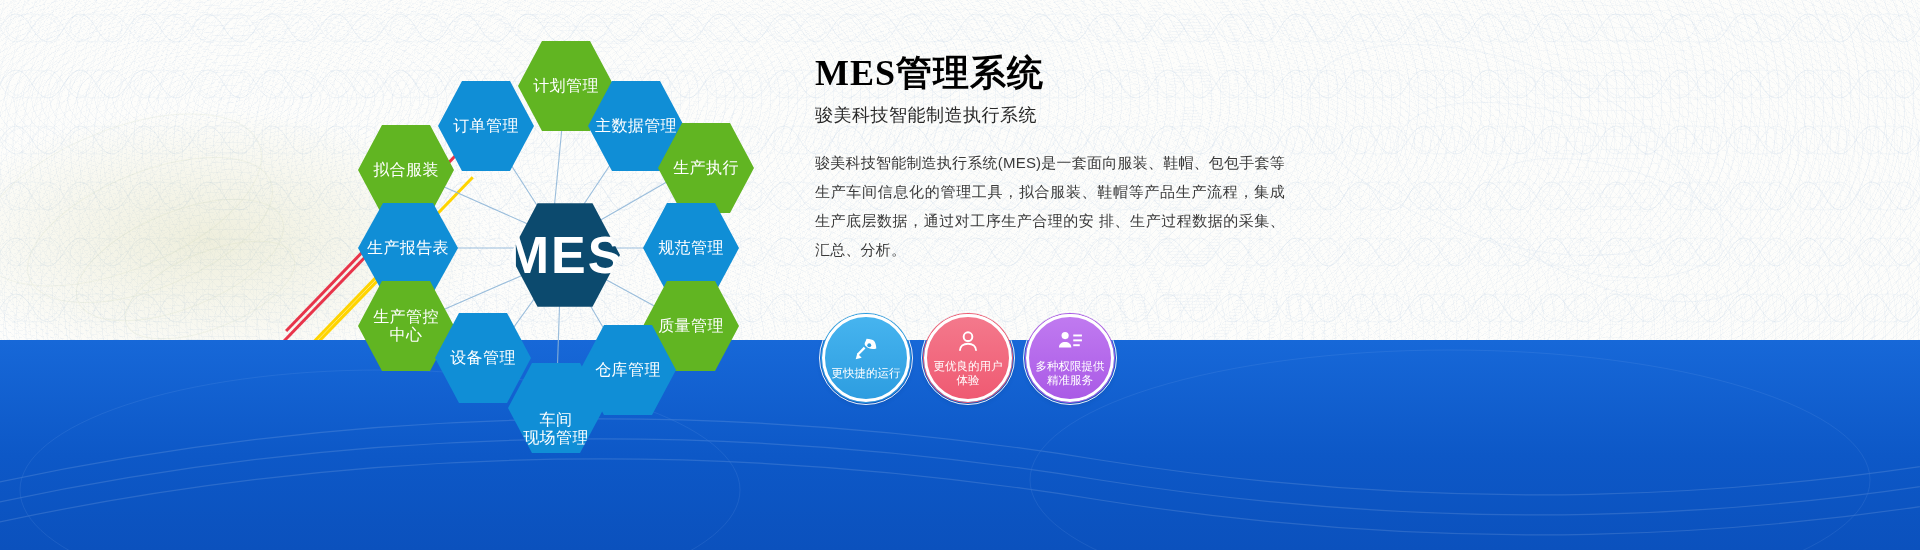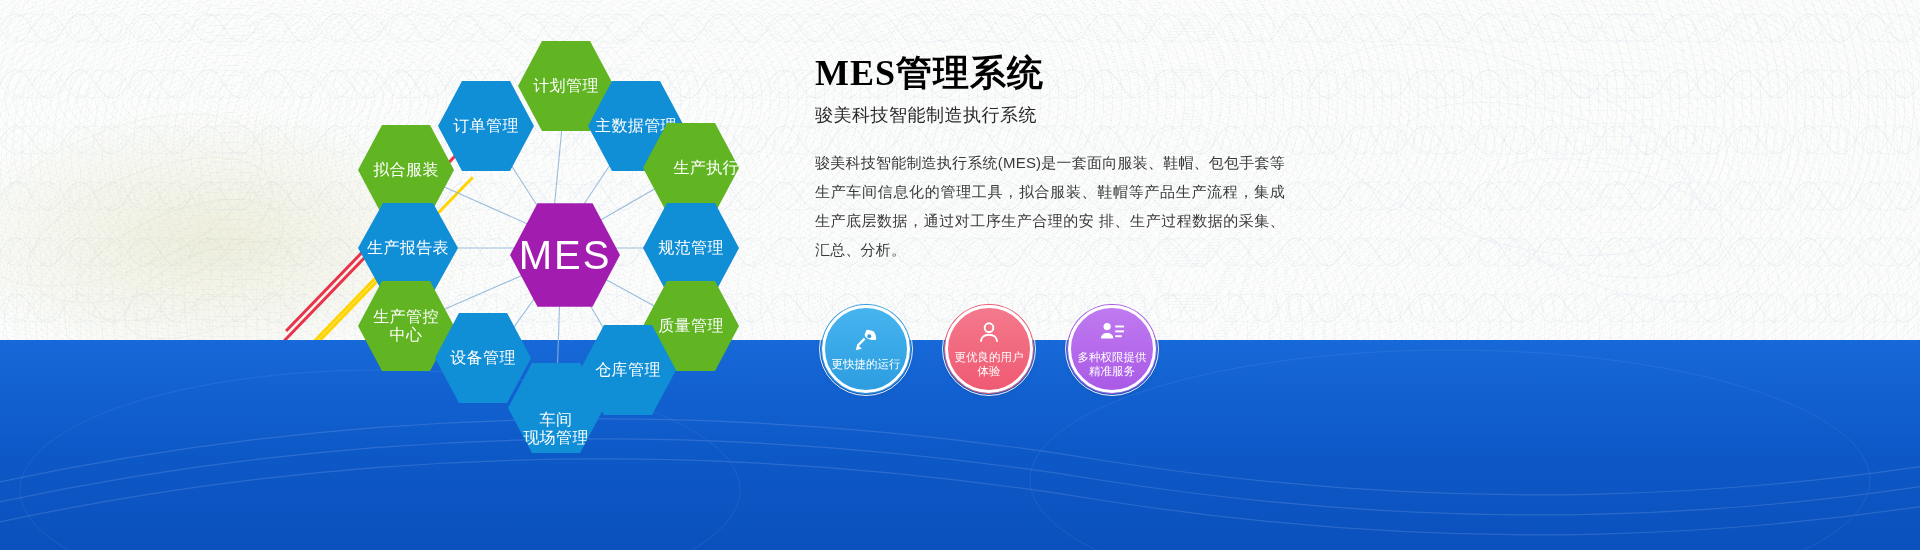--- a/index.html
+++ b/index.html
@@ -61,39 +61,39 @@
     position:absolute;
     display:flex; align-items:center; justify-content:center;
     text-align:center; color:#fff; line-height:1.12;
     clip-path:polygon(25% 3%,75% 3%,100% 50%,75% 97%,25% 97%,0% 50%);
     -webkit-clip-path:polygon(25% 3%,75% 3%,100% 50%,75% 97%,25% 97%,0% 50%);
     font-size:16px; letter-spacing:.4px;
     filter:drop-shadow(0 1px 1px rgba(0,0,0,.18));
   }
   .hex.green { background:#61b522; }
   .hex.blue  { background:#108ed6; }
-  .hex.core  { background:#a21caf; font-size:40px; font-weight:normal; letter-spacing:2px; }
+  .hex.core  { background:#0c4a6e; font-size:52px; font-weight:bold; letter-spacing:2px; }
 
   
   #info { position:absolute; left:815px; top:52px; width:470px; }
   .title {
     font-family:"Liberation Serif","DejaVu Serif",serif;
     font-size:36px; font-weight:bold; color:#000000; letter-spacing:1px;
     line-height:1.2;
   }
   .subtitle {
     font-size:18px; color:#2a2a2a; margin-top:8px; letter-spacing:.5px;
   }
   .desc {
     margin-top:22px; font-size:15px; color:#3a3a3a; line-height:1.92;
     text-align:justify; letter-spacing:.2px;
   }
 
   
-  #badges { position:absolute; left:822px; top:305px; display:flex; gap:35px; }
+  #badges { position:absolute; left:822px; top:314px; display:flex; gap:14px; }
   .badge {
     width:88px; height:88px; border-radius:50%;
     display:flex; flex-direction:column; align-items:center; justify-content:center;
     color:#fff; font-size:11.5px; line-height:1.25; text-align:center;
     border:3px solid #fff;
     position:relative;
   }
   .badge::after {
     content:""; position:absolute; left:-6px; top:-6px; right:-6px; bottom:-6px;
     border-radius:50%; border:1.5px solid rgba(255,255,255,.9);
@@ -185,21 +185,21 @@
       </div>
       <div class="hex blue" style="left: 98px; top: 58px; width: 96px; height: 96px;">
         <span>订单管理</span>
       </div>
       <div class="hex blue" style="left: 248px; top: 58px; width: 96px; height: 96px;">
         <span>主数据管理</span>
       </div>
       <div class="hex green" style="left: 18px; top: 102px; width: 96px; height: 96px;">
         <span>拟合服装</span>
       </div>
-      <div class="hex green" style="left: 303px; top: 100px; width: 96px; height: 96px; justify-content: flex-end;">
+      <div class="hex green" style="left: 318px; top: 100px; width: 96px; height: 96px;">
         <span>生产执行</span>
       </div>
       <div class="hex blue" style="left: 18px; top: 180px; width: 100px; height: 96px;">
         <span>生产报告表</span>
       </div>
       <div class="hex blue" style="left: 303px; top: 180px; width: 96px; height: 96px;">
         <span>规范管理</span>
       </div>
       <div class="hex green" style="left: 18px; top: 258px; width: 96px; height: 96px;">
         <span style="white-space: pre-line;">生产管控

